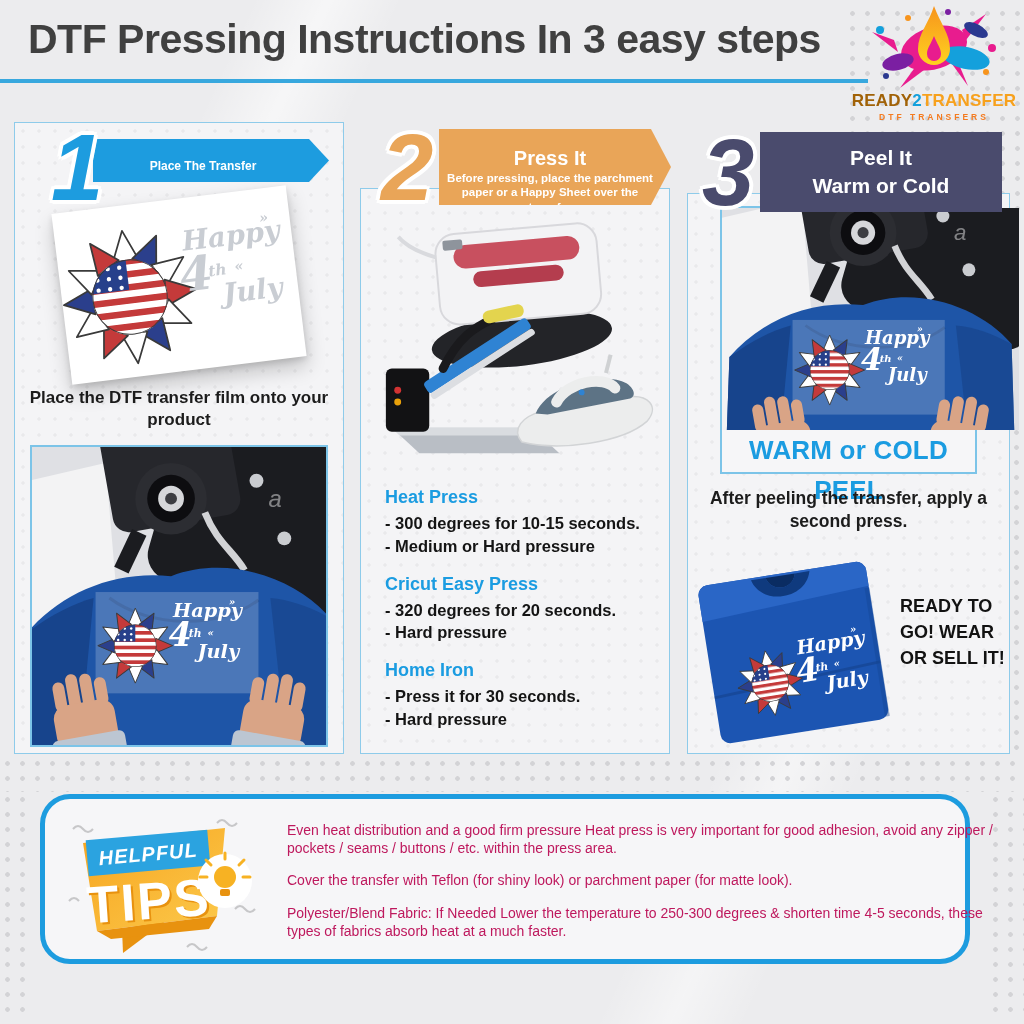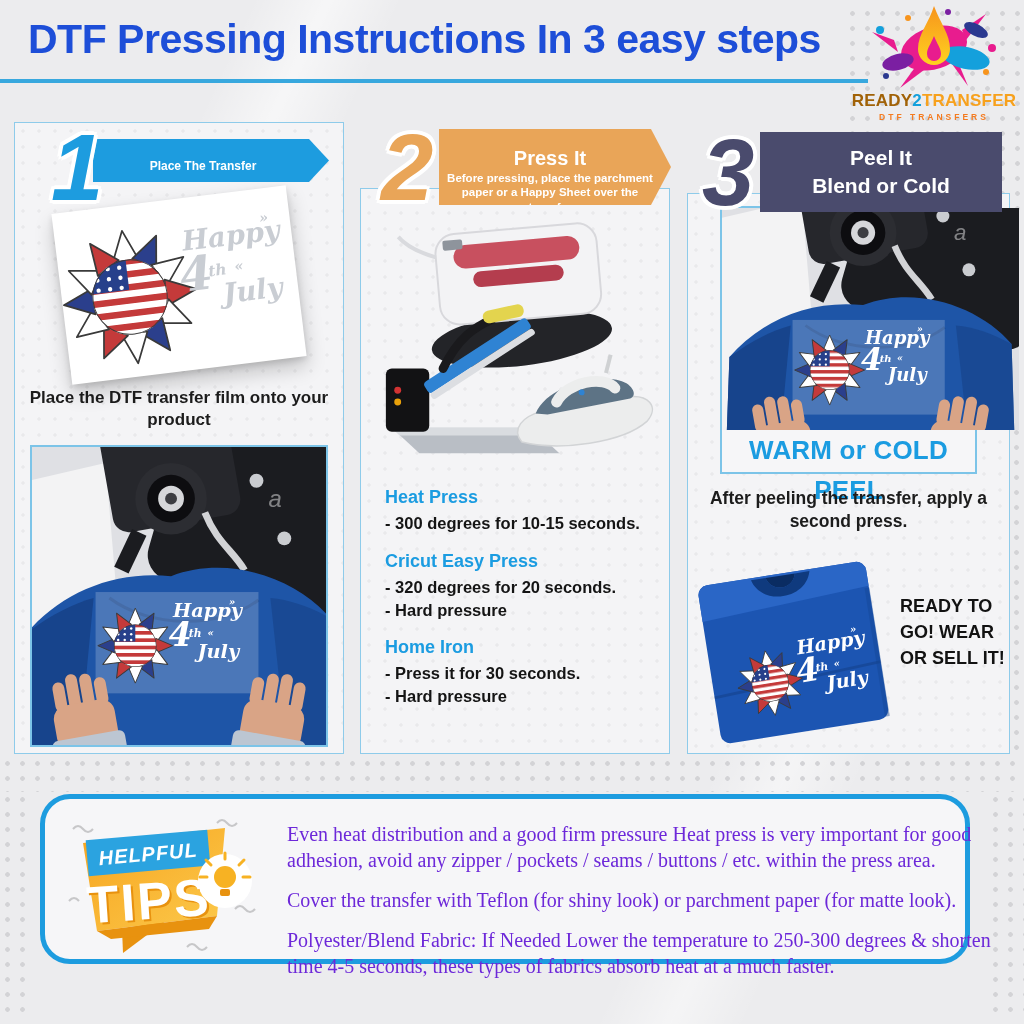--- a/index.html
+++ b/index.html
@@ -14,21 +14,21 @@
   .streak.s1 { left:-120px; top:-40px; width:700px; height:500px;
     background:linear-gradient(115deg, transparent 42%, rgba(255,255,255,.55) 50%, transparent 58%); }
   .streak.s2 { left:420px; top:560px; width:700px; height:500px;
     background:linear-gradient(115deg, transparent 42%, rgba(255,255,255,.45) 50%, transparent 58%); }
   .dots { position:absolute;
     background-image:radial-gradient(#d3d3d6 2px, transparent 2.6px);
     background-size:15px 15px; pointer-events:none; }
 
   
   .title { position:absolute; left:28px; top:16px; font-size:41px; font-weight:bold;
-    letter-spacing:-0.5px; color:#1d4ed8; }
+    letter-spacing:-0.5px; color:#404040; }
   .underline { position:absolute; left:0; top:79px; width:868px; height:4px; background:#38a8de; }
   .logo { position:absolute; left:846px; top:2px; width:176px; text-align:center; z-index:2; }
   .brand { font-size:17px; font-weight:bold; letter-spacing:0.2px; line-height:1; margin-top:-2px; }
   .brand .pk { color:#a16207; } .brand .bl { color:#14a0dc; } .brand .or { color:#f7a11d; }
   .tagline { font-size:8.5px; font-weight:bold; letter-spacing:3px; color:#f47b20; margin-top:3px; }
 
   
   .panel { position:absolute; background:#f4f4f6; border:1px solid #8ecbea;
     background-image:radial-gradient(#e9e9eb 1.4px, transparent 1.9px); background-size:16px 16px; }
   #panel1 { left:14px; top:122px; width:330px; height:632px; }
@@ -73,21 +73,21 @@
   .shirt-row { position:relative; margin-top:6px; height:215px; }
   .shirt-row svg { position:absolute; left:2px; top:0; }
   .ready { position:absolute; left:212px; top:54px; width:112px; text-align:left;
     font-size:18px; font-weight:bold; line-height:1.45; color:#121212; }
 
   
   .tips { position:absolute; left:40px; top:794px; width:930px; height:170px;
     border:5px solid #1d9cdf; border-radius:30px; background:#f6f6f8; z-index:2; }
   .tips-badge { position:absolute; left:22px; top:14px; }
   .tips-text { position:absolute; left:242px; top:22px; width:712px; }
-  .tips-text p { font-size:20px; line-height:1.3; color:#6d28d9; margin-bottom:14px;font-family:Liberation Serif, serif; }
+  .tips-text p { font-size:14px; line-height:1.3; color:#be185d; margin-bottom:14px; }
 </style>
 </head>
 <body>
 
 <svg width="0" height="0" style="position:absolute" aria-hidden="true">
   <defs>
     <pattern id="stripes" width="10" height="9" patternUnits="userSpaceOnUse">
       <rect width="10" height="9" fill="#ffffff"></rect>
       <rect width="10" height="4.5" fill="#c43a3a"></rect>
     </pattern>
@@ -277,39 +277,40 @@
       <path d="M-28,-12 C-16,-32 22,-36 32,-22" stroke="#eceded" stroke-width="11" fill="none" stroke-linecap="round"></path>
       <path d="M24,-38 L30,-56" stroke="#cfd1d3" stroke-width="4"></path>
       <circle cx="-2" cy="-20" r="3" fill="#2f83d3"></circle>
     </g>
   </svg>
 
   <div class="specs">
     <div class="spec">
       <div class="spec-h">Heat Press</div>
       <div class="spec-b">- 300 degrees for 10-15 seconds.</div>
+      <div class="spec-b">- Medium or Hard pressure</div>
     </div>
     <div class="spec">
       <div class="spec-h">Cricut Easy Press</div>
       <div class="spec-b">- 320 degrees for 20 seconds.</div>
       <div class="spec-b">- Hard pressure</div>
     </div>
     <div class="spec">
       <div class="spec-h">Home Iron</div>
       <div class="spec-b">- Press it for 30 seconds.</div>
       <div class="spec-b">- Hard pressure</div>
     </div>
   </div>
 </div>
 
 <div class="panel" id="panel3">
   <div class="stepnum n3">3</div>
   <div class="ribbon" id="ribbon3">
     <div>Peel It</div>
-    <div>Blend or Cold</div>
+    <div>Warm or Cold</div>
   </div>
 
   <div class="photo-box">
     <svg width="297" height="222" viewBox="0 0 320 290" preserveAspectRatio="xMidYMid slice">
       <use href="#press-photo"></use>
     </svg>
     <div class="peel-label">WARM or COLD PEEL</div>
   </div>
 
   <div class="after">After peeling the transfer, apply a second press.</div>

